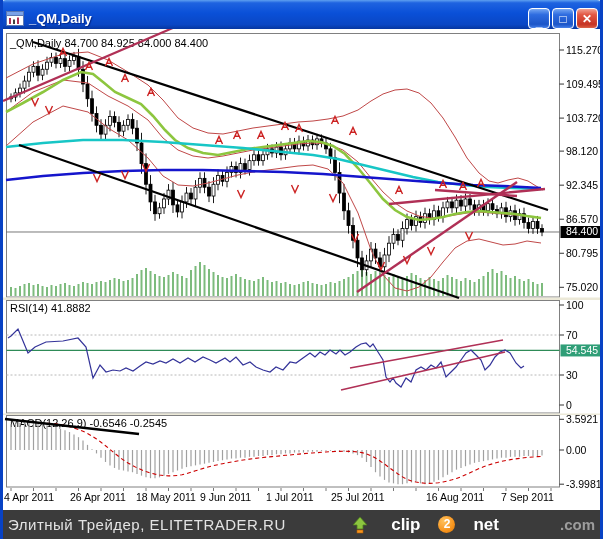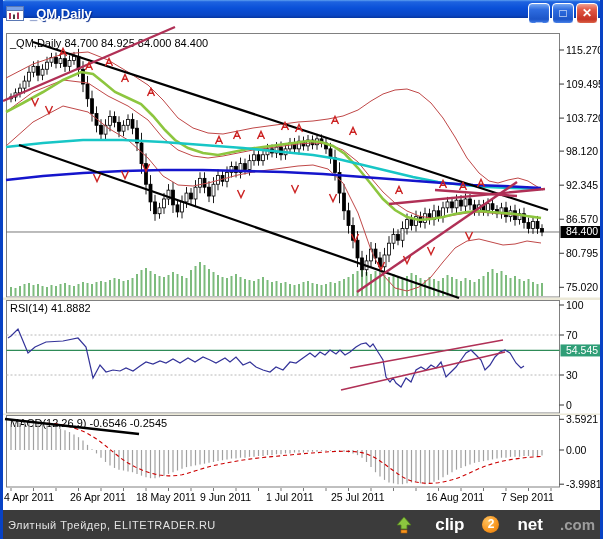--- a/index.html
+++ b/index.html
@@ -1,45 +1,45 @@
 <!DOCTYPE html>
 <html><head>
 <meta charset="utf-8">
 <style>
   html,body{margin:0;padding:0;background:#888;}
   *{box-sizing:border-box;}
   .window{position:relative;width:603px;height:539px;background:#FFFFFF;
     font-family:"Liberation Sans",sans-serif;overflow:hidden;
     border-left:3px solid #0842C4;border-right:3px solid #0842C4;}
   
-  .titlebar{position:absolute;left:-3px;top:0;width:603px;height:18px;
+  .titlebar{position:absolute;left:-3px;top:0;width:603px;height:29px;
     background:linear-gradient(180deg,#5EA0F0 0%,#1E63E0 10%,#0A50D8 45%,#0A46C4 85%,#0636A0 100%);
     border-radius:6px 6px 0 0;display:flex;align-items:center;padding:8px 5px 0 6px;}
   .ticon{width:18px;height:15px;margin-right:5px;flex:0 0 auto;}
   .ttext{color:#fff;font-weight:bold;font-size:13px;text-shadow:1px 1px 1px #00268a;flex:1 1 auto;}
   .wbtns{display:flex;gap:2px;}
   .wb{width:22px;height:21px;border:1px solid #fff;border-radius:4px;padding:0;
     color:#fff;font-weight:bold;font-size:12px;line-height:18px;text-align:center;cursor:pointer;
     background:linear-gradient(180deg,#74A6F2 0%,#2E6CE0 30%,#1C55C8 80%,#3F7BE8 100%);
     box-shadow:inset 0 0 2px #fff3;}
   .wb.min{line-height:26px;}
   .wb.close{background:linear-gradient(180deg,#F0A090 0%,#E25744 30%,#C63425 80%,#D95B40 100%);}
   
   .client{position:absolute;left:0;top:0;width:597px;height:539px;background:#fff;}
   #chart-svg{position:absolute;left:0;top:0;}
   
   .footer{position:absolute;left:-3px;bottom:0;width:603px;height:29px;background:#3B3B3B;
     display:flex;align-items:center;padding:0 8px;z-index:5;}
-  .wmark{color:#E3E3E3;font-size:11px;letter-spacing:.5px;flex:1 1 auto;white-space:nowrap;}
+  .wmark{color:#E3E3E3;font-size:15px;letter-spacing:.5px;flex:1 1 auto;white-space:nowrap;}
   .logo{display:flex;align-items:center;gap:17px;cursor:pointer;}
   .logo b{color:#fff;font-size:17px;font-weight:bold;letter-spacing:0;}
   .logo .badge{width:17px;height:17px;border-radius:50%;margin:0 1px;
     background:radial-gradient(circle at 35% 30%,#FFC25E,#F7941D 60%,#D87607);
     color:#fff;font-size:12px;font-weight:bold;text-align:center;line-height:17px;}
-  .logo .dim{color:#9C9C9C;font-size:15px;font-weight:bold;}
+  .logo .dim{color:#9C9C9C;font-size:15px;font-weight:bold;margin-left:44px;}
   .arrow{width:20px;height:18px;margin-right:4px;}
 </style>
 </head>
 <body>
 
 <div class="window">
 
   <div class="client">
     <svg id="chart-svg" width="603" height="539" viewBox="0 0 603 539">
         <rect x="0" y="29" width="603" height="481" fill="#fff"></rect>

